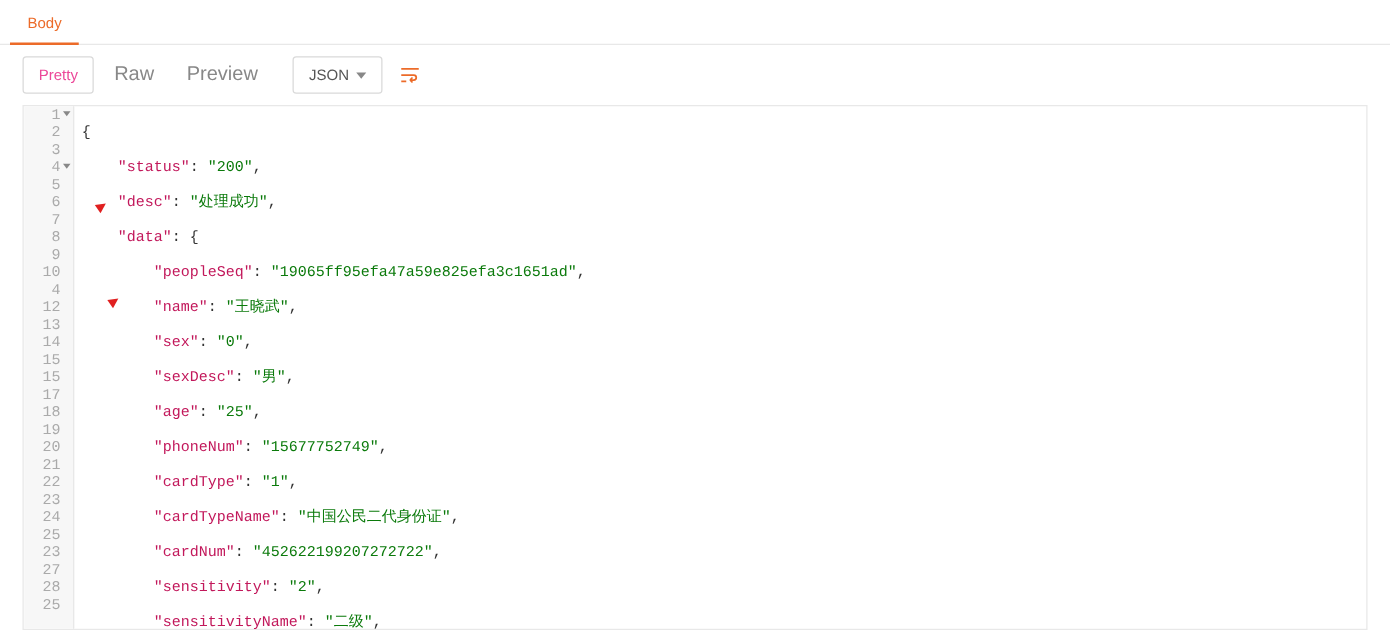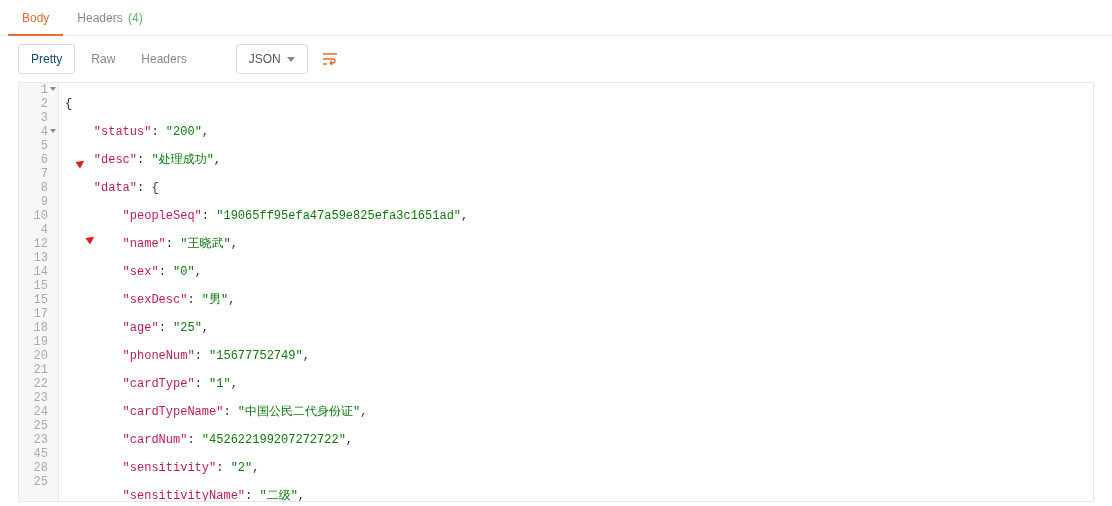--- a/index.html
+++ b/index.html
@@ -4,23 +4,23 @@
 <style>
 * { margin: 0; padding: 0; box-sizing: border-box; }
 body { font-family: -apple-system, BlinkMacSystemFont, "Segoe UI", Arial, sans-serif; font-size: 12px; background: #fff; color: #555; }
 .container { width: 1112px; height: 506px; position: relative; background: #fff; }
 .tabs { display: flex; border-bottom: 1px solid #e8e8e8; padding: 0 8px; height: 36px; align-items: center; }
 .tab { padding: 0 14px; height: 36px; line-height: 36px; color: #888; cursor: pointer; font-size: 12px; }
 .tab.active { color: #ec6b29; border-bottom: 2px solid #ec6b29; margin-bottom: -1px; font-weight: 500; }
 .tab .count { color: #5fb05f; margin-left: 2px; }
 .toolbar { display: flex; align-items: center; padding: 8px 18px; gap: 6px; }
 .btn { padding: 7px 12px; border: 1px solid #d9d9d9; background: #fff; color: #555; font-size: 12px; cursor: pointer; border-radius: 3px; }
-.btn.active { background: #fff; color: #0c4a6e; }
-.btn-plain { padding: 7px 10px; border: none; background: transparent; color: #888; font-size: 12px; cursor: pointer; }
-.dropdown { display: inline-flex; align-items: center; gap: 6px; padding: 7px 12px; border: 1px solid #d9d9d9; background: #fff; border-radius: 3px; cursor: pointer; font-size: 12px; color: #555; margin-left: 21px; }
+.btn.active { background: #fff; color: #ec4899; }
+.btn-plain { padding: 7px 10px; border: none; background: transparent; color: #888; font-size: 16px; cursor: pointer; }
+.dropdown { display: inline-flex; align-items: center; gap: 6px; padding: 7px 12px; border: 1px solid #d9d9d9; background: #fff; border-radius: 3px; cursor: pointer; font-size: 12px; color: #555; }
 .chevron { width: 0; height: 0; border-left: 4px solid transparent; border-right: 4px solid transparent; border-top: 5px solid #888; display: inline-block; }
 .wrap-icon { color: #ec6b29; font-size: 14px; padding: 6px 8px; cursor: pointer; display: inline-flex; align-items: center; }
 .editor { display: flex; border: 1px solid #e8e8e8; margin: 0 18px; font-family: Consolas, Monaco, "Courier New", monospace; font-size: 12px; height: 420px; overflow: auto; position: relative; }
 .gutter { background: #f7f7f7; border-right: 1px solid #e8e8e8; text-align: right; color: #aaa; user-select: none; width: 40px; flex-shrink: 0; }
 .gutter .ln { height: 14px; line-height: 14px; padding-right: 10px; position: relative; }
 .gutter .fold { position: absolute; right: 2px; top: 4px; width: 0; height: 0; border-left: 3px solid transparent; border-right: 3px solid transparent; border-top: 4px solid #888; }
 .code { flex: 1; padding: 0 6px; white-space: pre; }
 .cl { height: 14px; line-height: 14px; }
 .k { color: #c2185b; }
 .s { color: #0b7a0b; }
@@ -28,27 +28,26 @@
 .arrow { position: absolute; width: 0; height: 0; border-top: 4px solid transparent; border-bottom: 4px solid transparent; border-left: 8px solid #e02020; z-index: 5; }
 .arrow.a1 { left: 58px; top: 76px; transform: rotate(-35deg); }
 .arrow.a2 { left: 68px; top: 152px; transform: rotate(-35deg); }
 </style>
 </head>
 <body>
 
 <div class="container">
   <div class="tabs">
     <div class="tab active">Body</div>
-    <div class="tab"><span>Headers</span> <span class="count">(4)</span></div>
   </div>
 
   <div class="toolbar">
     <button class="btn active">Pretty</button>
     <button class="btn-plain">Raw</button>
-    <button class="btn-plain">Headers</button>
+    <button class="btn-plain">Preview</button>
     <div style="width:6px"></div>
     <div class="dropdown">
       <span>JSON</span>
       <span class="chevron"></span>
     </div>
     <div class="wrap-icon">
       <svg width="16" height="14" viewBox="0 0 16 14">
           <path fill="none" stroke="#ec6b29" stroke-width="1.4" d="M1 2h14M1 7h10a2 2 0 0 1 0 4H8m0 0l2-2m-2 2l2 2M1 12h4"></path>
         </svg>
     </div>
@@ -77,21 +76,21 @@
       <div class="ln">17</div>
       <div class="ln">18</div>
       <div class="ln">19</div>
       <div class="ln">20</div>
       <div class="ln">21</div>
       <div class="ln">22</div>
       <div class="ln">23</div>
       <div class="ln">24</div>
       <div class="ln">25</div>
       <div class="ln">23</div>
-      <div class="ln">45</div>
+      <div class="ln">27</div>
       <div class="ln">28</div>
       <div class="ln">25</div>
     </div>
     <div class="code">
 <div class="cl"><span class="p">{</span></div>
 <div class="cl">    <span class="k">"status"</span><span class="p">: </span><span class="s">"200"</span><span class="p">,</span></div>
 <div class="cl">    <span class="k">"desc"</span><span class="p">: </span><span class="s">"处理成功"</span><span class="p">,</span></div>
 <div class="cl">    <span class="k">"data"</span><span class="p">: {</span></div>
 <div class="cl">        <span class="k">"peopleSeq"</span><span class="p">: </span><span class="s">"19065ff95efa47a59e825efa3c1651ad"</span><span class="p">,</span></div>
 <div class="cl">        <span class="k">"name"</span><span class="p">: </span><span class="s">"王晓武"</span><span class="p">,</span></div>

